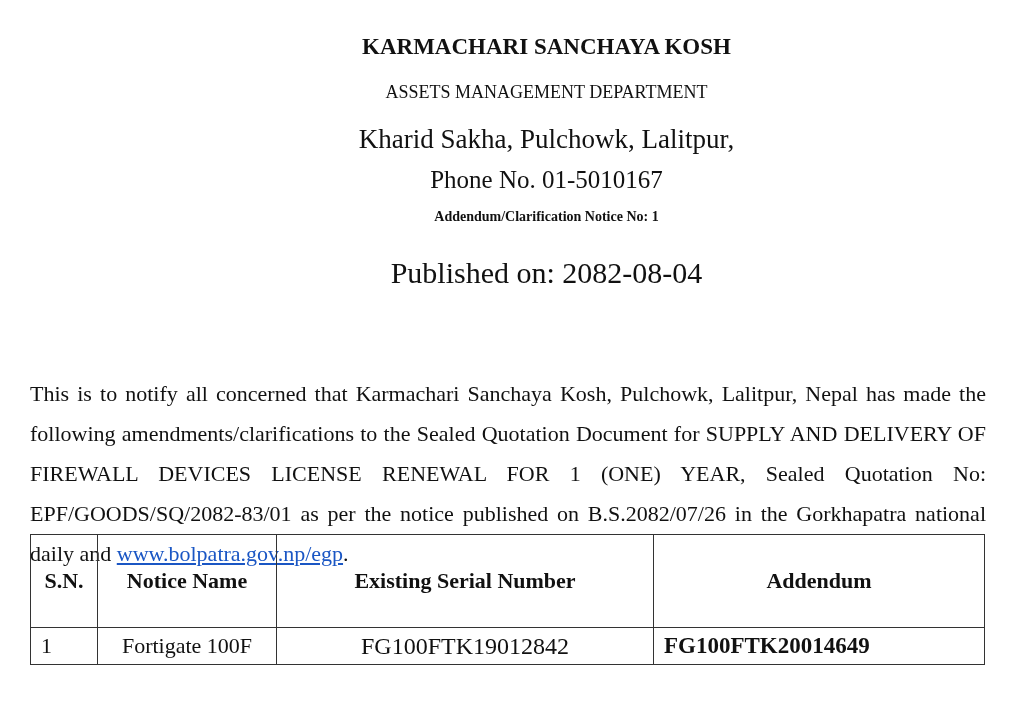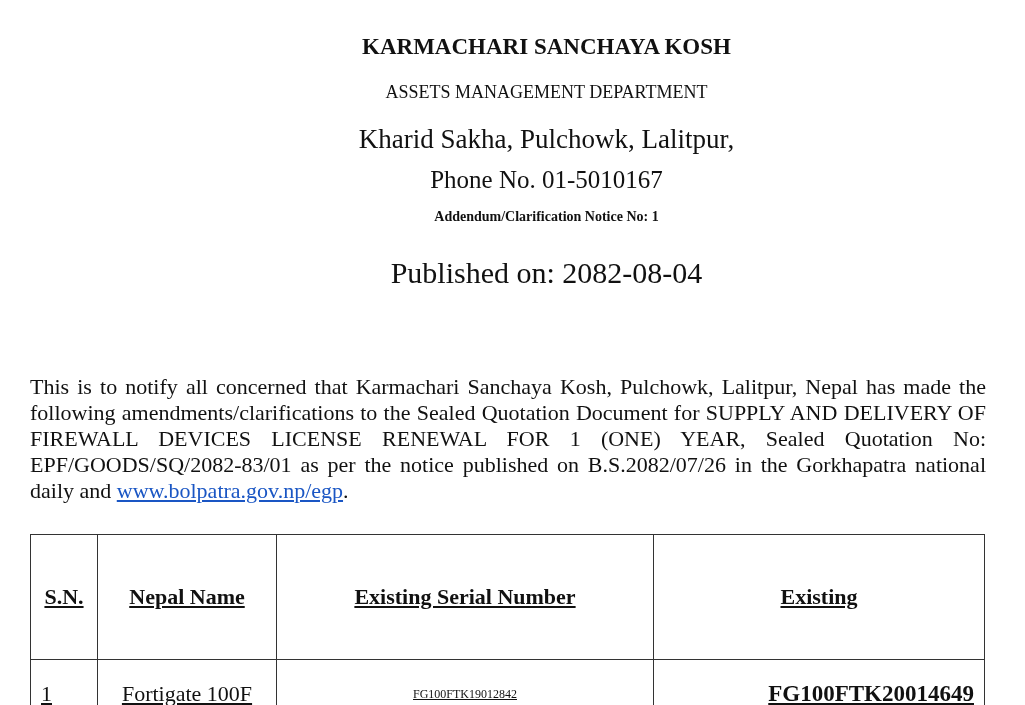--- a/index.html
+++ b/index.html
@@ -12,62 +12,62 @@
     .hline { position: absolute; left: 0; width: 1015px; text-align: center; white-space: nowrap; padding-left: 39px; }
     .org { top: 34px; font-size: 23px; font-weight: bold; }
     .dept { top: 82px; font-size: 18px; }
     .addr { top: 124px; font-size: 27px; }
     .phone { top: 166px; font-size: 25px; }
     .notice { top: 209px; font-size: 14px; font-weight: bold; }
     .published { top: 256px; font-size: 30px; }
 
     .body-text {
       position: absolute; left: 30px; top: 352px; width: 956px;
-      font-size: 22px; line-height: 26px; text-align: justify;
+      font-size: 22px; line-height: 40px; text-align: justify;
     }
     .body-text a { color: #1a56c4; text-decoration: underline; }
 
     table.addendum {
       position: absolute; left: 30px; top: 534px; width: 955px;
       border-collapse: collapse; font-size: 22px;
     }
     table.addendum th, table.addendum td {
-      border: 1.5px solid #333; padding: 16px 10px; text-decoration: underline;
+      border: 1.5px solid #333; padding: 0 10px;
     }
     table.addendum th { height: 92px; font-weight: bold; text-align: center; }
     table.addendum td { height: 36px; }
     .c-sn { width: 46px; }
     .c-dev { width: 158px; }
     .c-ser { width: 356px; }
     td.sn { text-align: left; }
     td.dev { text-align: center; }
-    td.ser { text-align: center; font-size: 12px; }
-    td.add { text-align: right; font-weight: bold; font-size: 23px; }
+    td.ser { text-align: center; font-size: 24px; }
+    td.add { text-align: left; font-weight: bold; font-size: 23px; }
   </style>
 </head>
 <body>
 
 <div class="header">
   <div class="hline org">KARMACHARI SANCHAYA KOSH</div>
   <div class="hline dept">ASSETS MANAGEMENT DEPARTMENT</div>
   <div class="hline addr">Kharid Sakha, Pulchowk, Lalitpur,</div>
   <div class="hline phone">Phone No. 01-5010167</div>
   <div class="hline notice">Addendum/Clarification Notice No: 1</div>
   <div class="hline published">Published on: 2082-08-04</div>
 </div>
 
 <p class="body-text"><span>This is to notify all concerned that Karmachari Sanchaya Kosh, Pulchowk, Lalitpur, Nepal has made the following amendments/clarifications to the Sealed Quotation Document for SUPPLY AND DELIVERY OF FIREWALL DEVICES LICENSE RENEWAL FOR 1 (ONE) YEAR, Sealed Quotation No: EPF/GOODS/SQ/2082-83/01 as per the notice published on B.S.2082/07/26 in the Gorkhapatra national daily and </span><a href="#">www.bolpatra.gov.np/egp</a><span>.</span></p>
 
 <table class="addendum">
   <thead>
     <tr>
       <th class="c-sn">S.N.</th>
-      <th class="c-dev">Nepal Name</th>
+      <th class="c-dev">Notice Name</th>
       <th class="c-ser">Existing Serial Number</th>
-      <th>Existing</th>
+      <th>Addendum</th>
     </tr>
   </thead>
   <tbody>
     <tr>
       <td class="sn">1</td>
       <td class="dev">Fortigate 100F</td>
       <td class="ser">FG100FTK19012842</td>
       <td class="add">FG100FTK20014649</td>
     </tr>
   </tbody>

